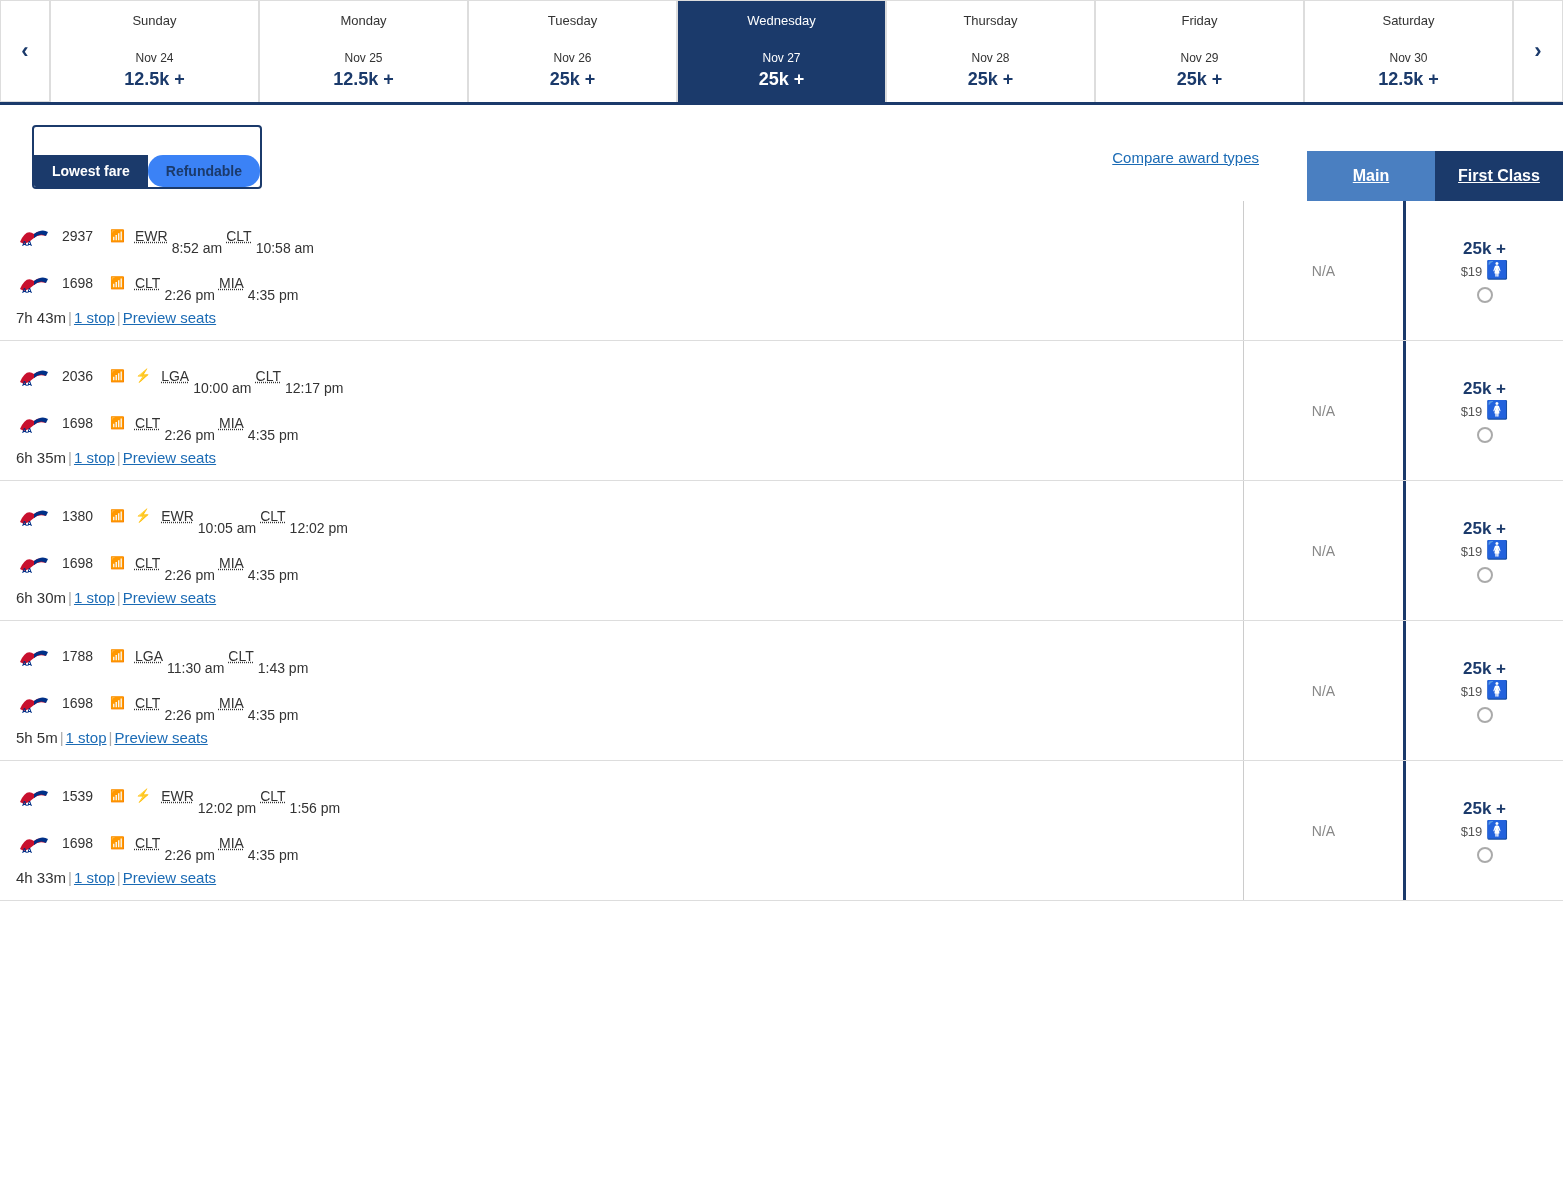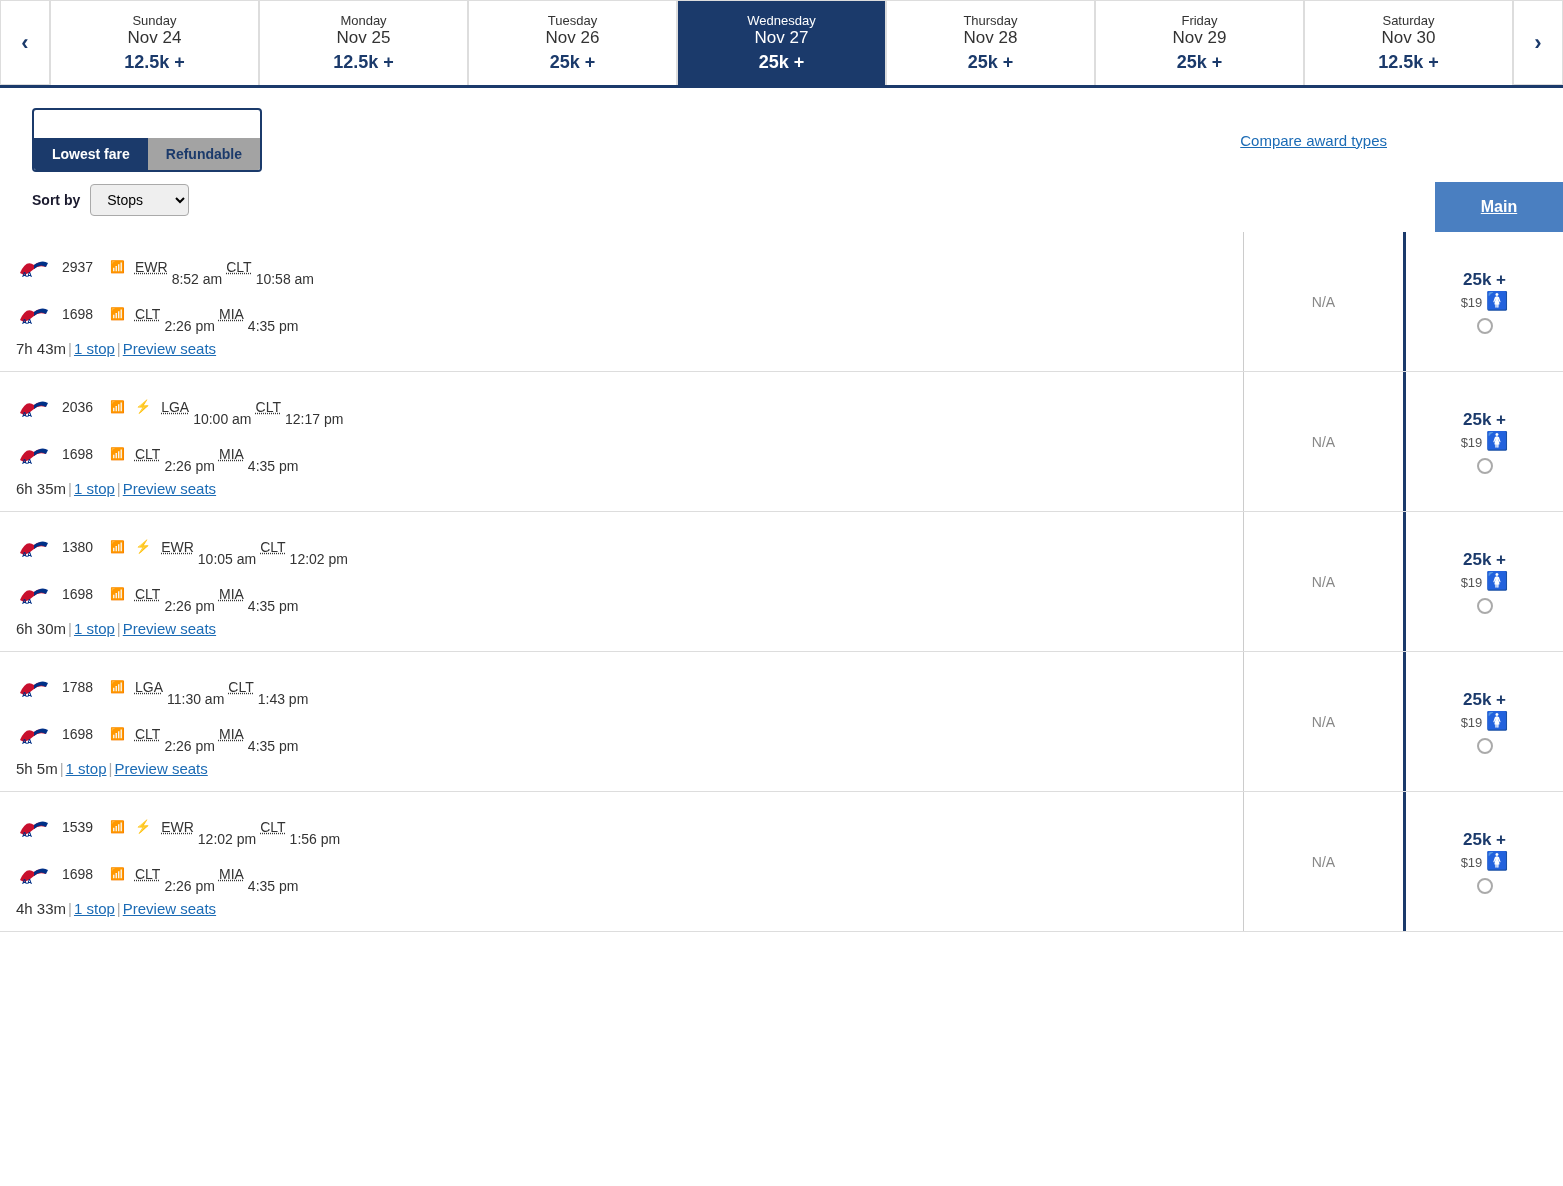--- a/index.html
+++ b/index.html
@@ -16,40 +16,40 @@
       display: flex; align-items: center; justify-content: center;
       width: 50px; font-size: 22px; color: #1b3a6b; cursor: pointer;
       font-weight: bold; border: 1px solid #ddd;
     }
     .date-cell {
       flex: 1; text-align: center; padding: 12px 8px;
       border: 1px solid #ddd; border-bottom: none; cursor: pointer;
       font-size: 13px;
     }
     .date-cell .day-name { font-size: 13px; color: #333; }
-    .date-cell .date { font-size: 17px; color: #333; }
+    .date-cell .date { font-size: 12px; color: #333; margin-top: 23px; }
     .date-cell .price { font-size: 18px; font-weight: bold; color: #1b3a6b; margin-top: 4px; }
     .date-cell.active {
       background: #1b3a6b; color: #fff;
     }
     .date-cell.active .day-name,
     .date-cell.active .date,
     .date-cell.active .price { color: #fff; }
 
     
     .filter-row {
       display: flex; align-items: center; padding: 0 16px 12px 16px; gap: 12px;
       flex-wrap: wrap;
     }
     .fare-toggle { display: flex; border: 2px solid #1b3a6b; border-radius: 4px; overflow: hidden; }
     .fare-btn {
       padding: 8px 18px; font-size: 14px; font-weight: bold; cursor: pointer; border: none; margin-top: 28px;
     }
     .fare-btn.active { background: #1b3a6b; color: #fff; }
-    .fare-btn.inactive { background: #a3a3a3; color: #1b3a6b; }
+    .fare-btn.inactive { background: #3b82f6; color: #1b3a6b; border-radius: 15px; }
 
     .sort-row {
       display: flex; align-items: center; padding: 0 16px 16px 16px; gap: 10px;
     }
     .sort-label { font-weight: bold; font-size: 14px; }
     .sort-select {
       padding: 6px 12px; border: 1px solid #aaa; border-radius: 4px; font-size: 14px;
       appearance: auto; cursor: pointer;
     }
     .compare-link {
@@ -173,32 +173,27 @@
 
 <div class="header-cols-row">
   <div class="header-left">
     <div class="filter-row">
       <div class="fare-toggle">
         <button class="fare-btn active">Lowest fare</button>
         <button class="fare-btn inactive">Refundable</button>
       </div>
       <a class="compare-link">Compare award types</a>
     </div>
-    <div class="sort-row">
-      <span class="sort-label">Sort by</span>
-      <select class="sort-select">
-        <option>Stops</option>
-        <option>Price</option>
-        <option>Duration</option>
-      </select>
-    </div>
   </div>
   <div class="header-right">
     <div class="col-header main-col">
       <u>Main</u>
+    </div>
+    <div class="col-header first-col">
+      <u>First Class</u>
     </div>
   </div>
 </div>
 
 <div class="main-area" id="flights-container">
     <div class="flight-row">
       <div class="flight-info">
         <div class="flight-segment">
       <span class="aa-logo"><svg viewBox="0 0 36 24" xmlns="http://www.w3.org/2000/svg">
     <rect width="36" height="24" rx="2" fill="#fff"></rect>

